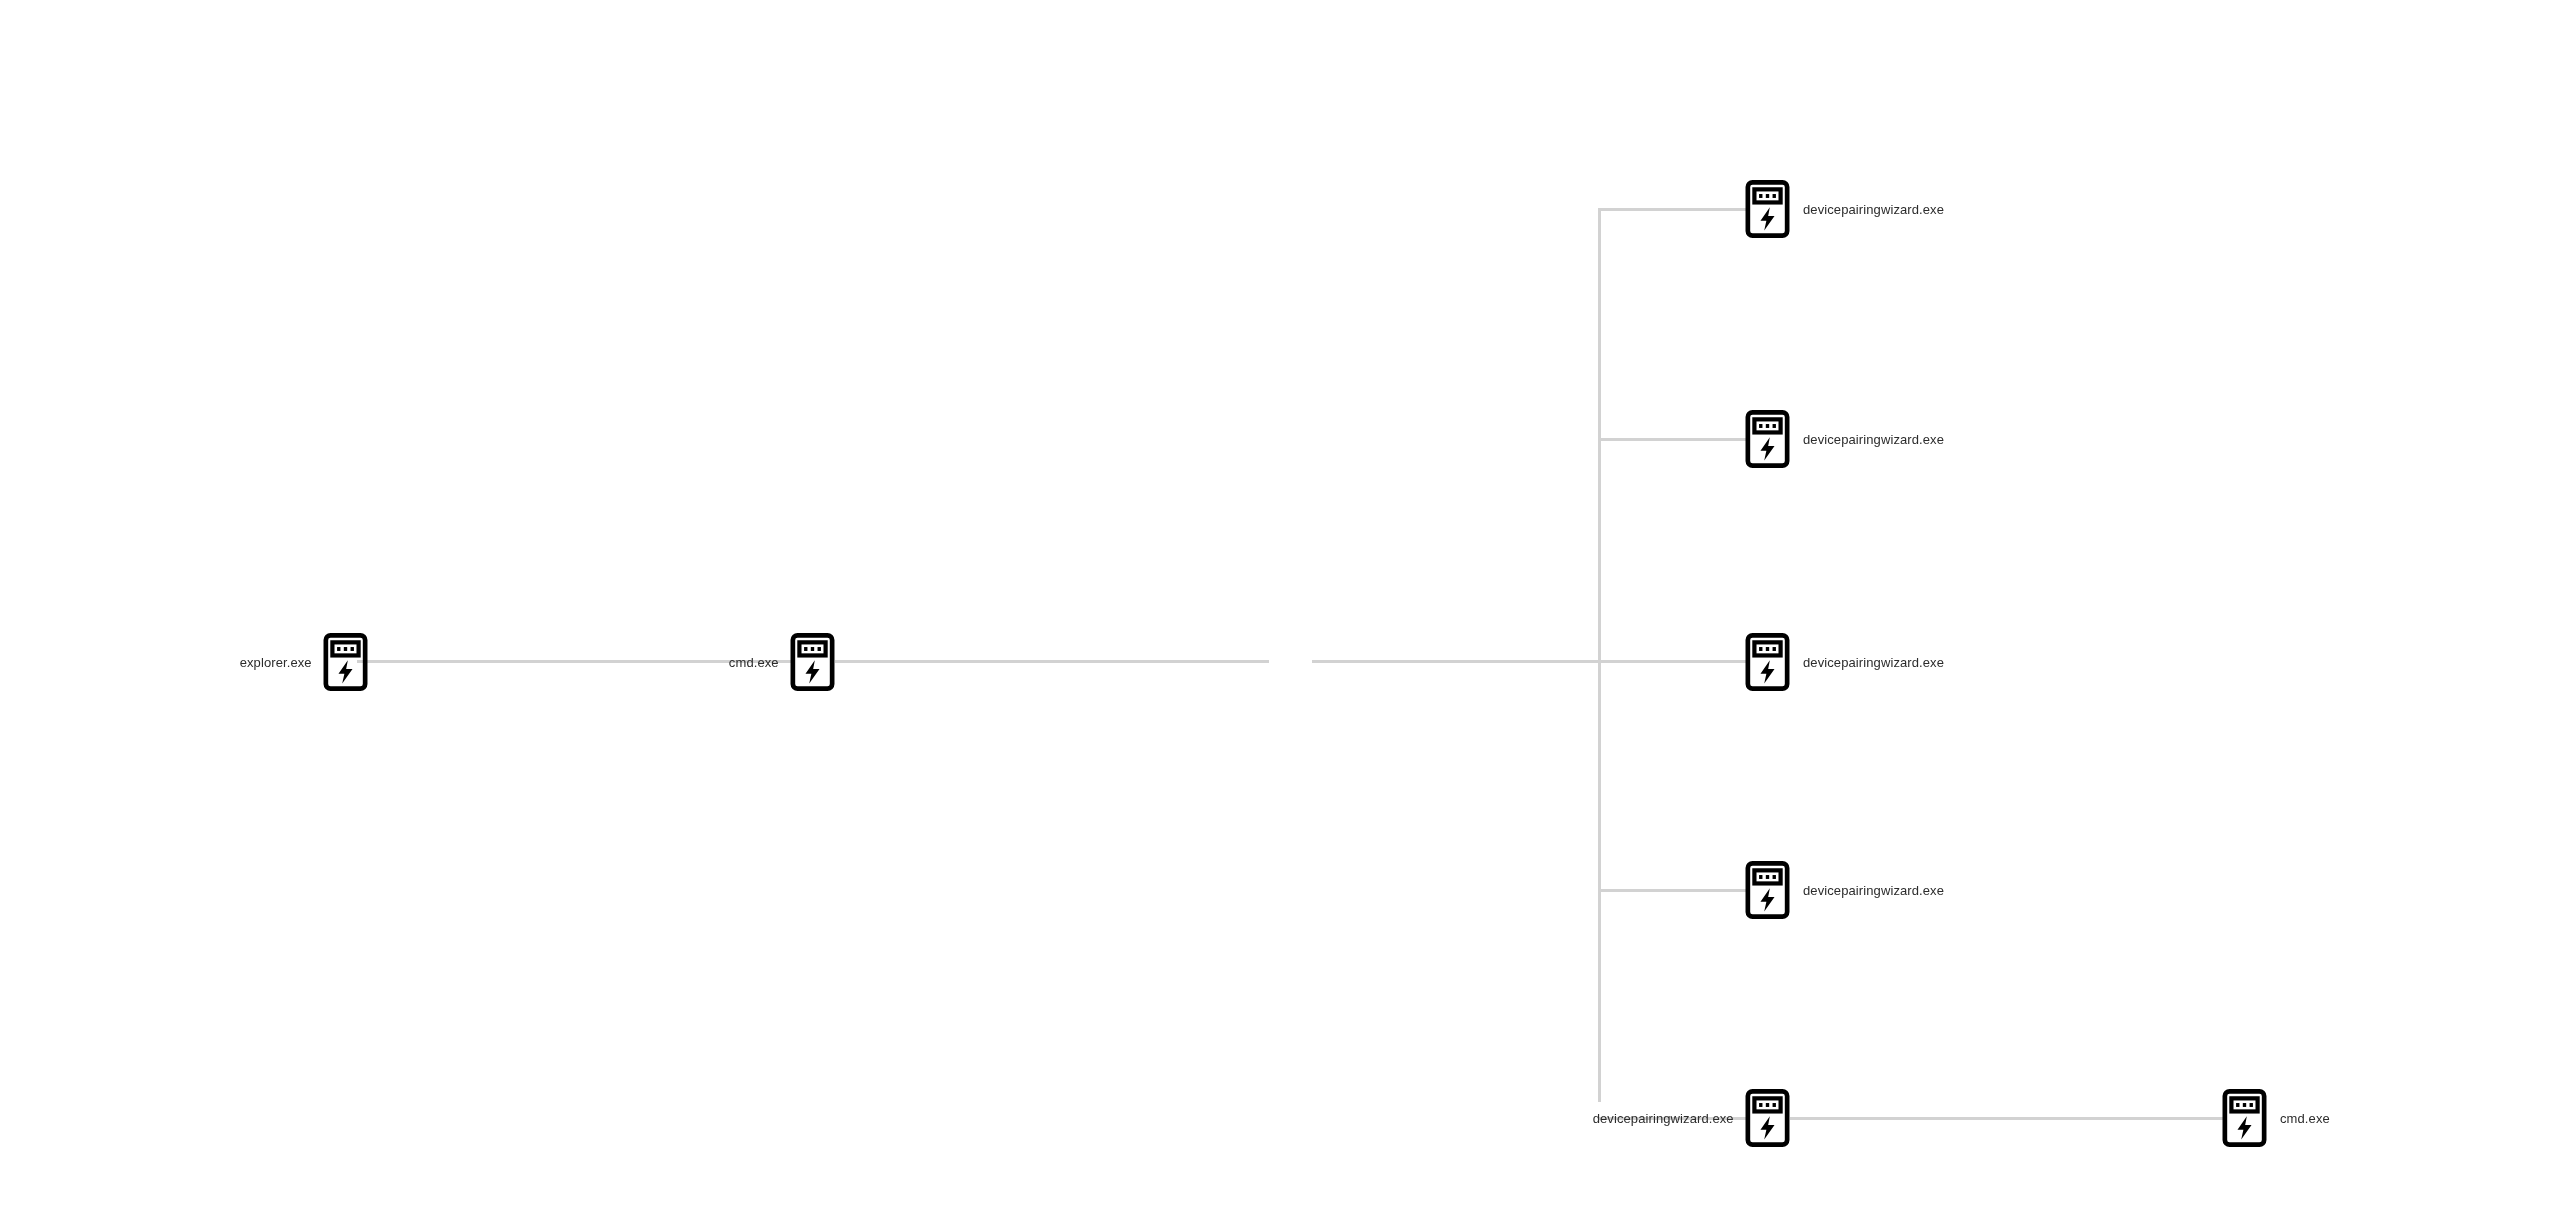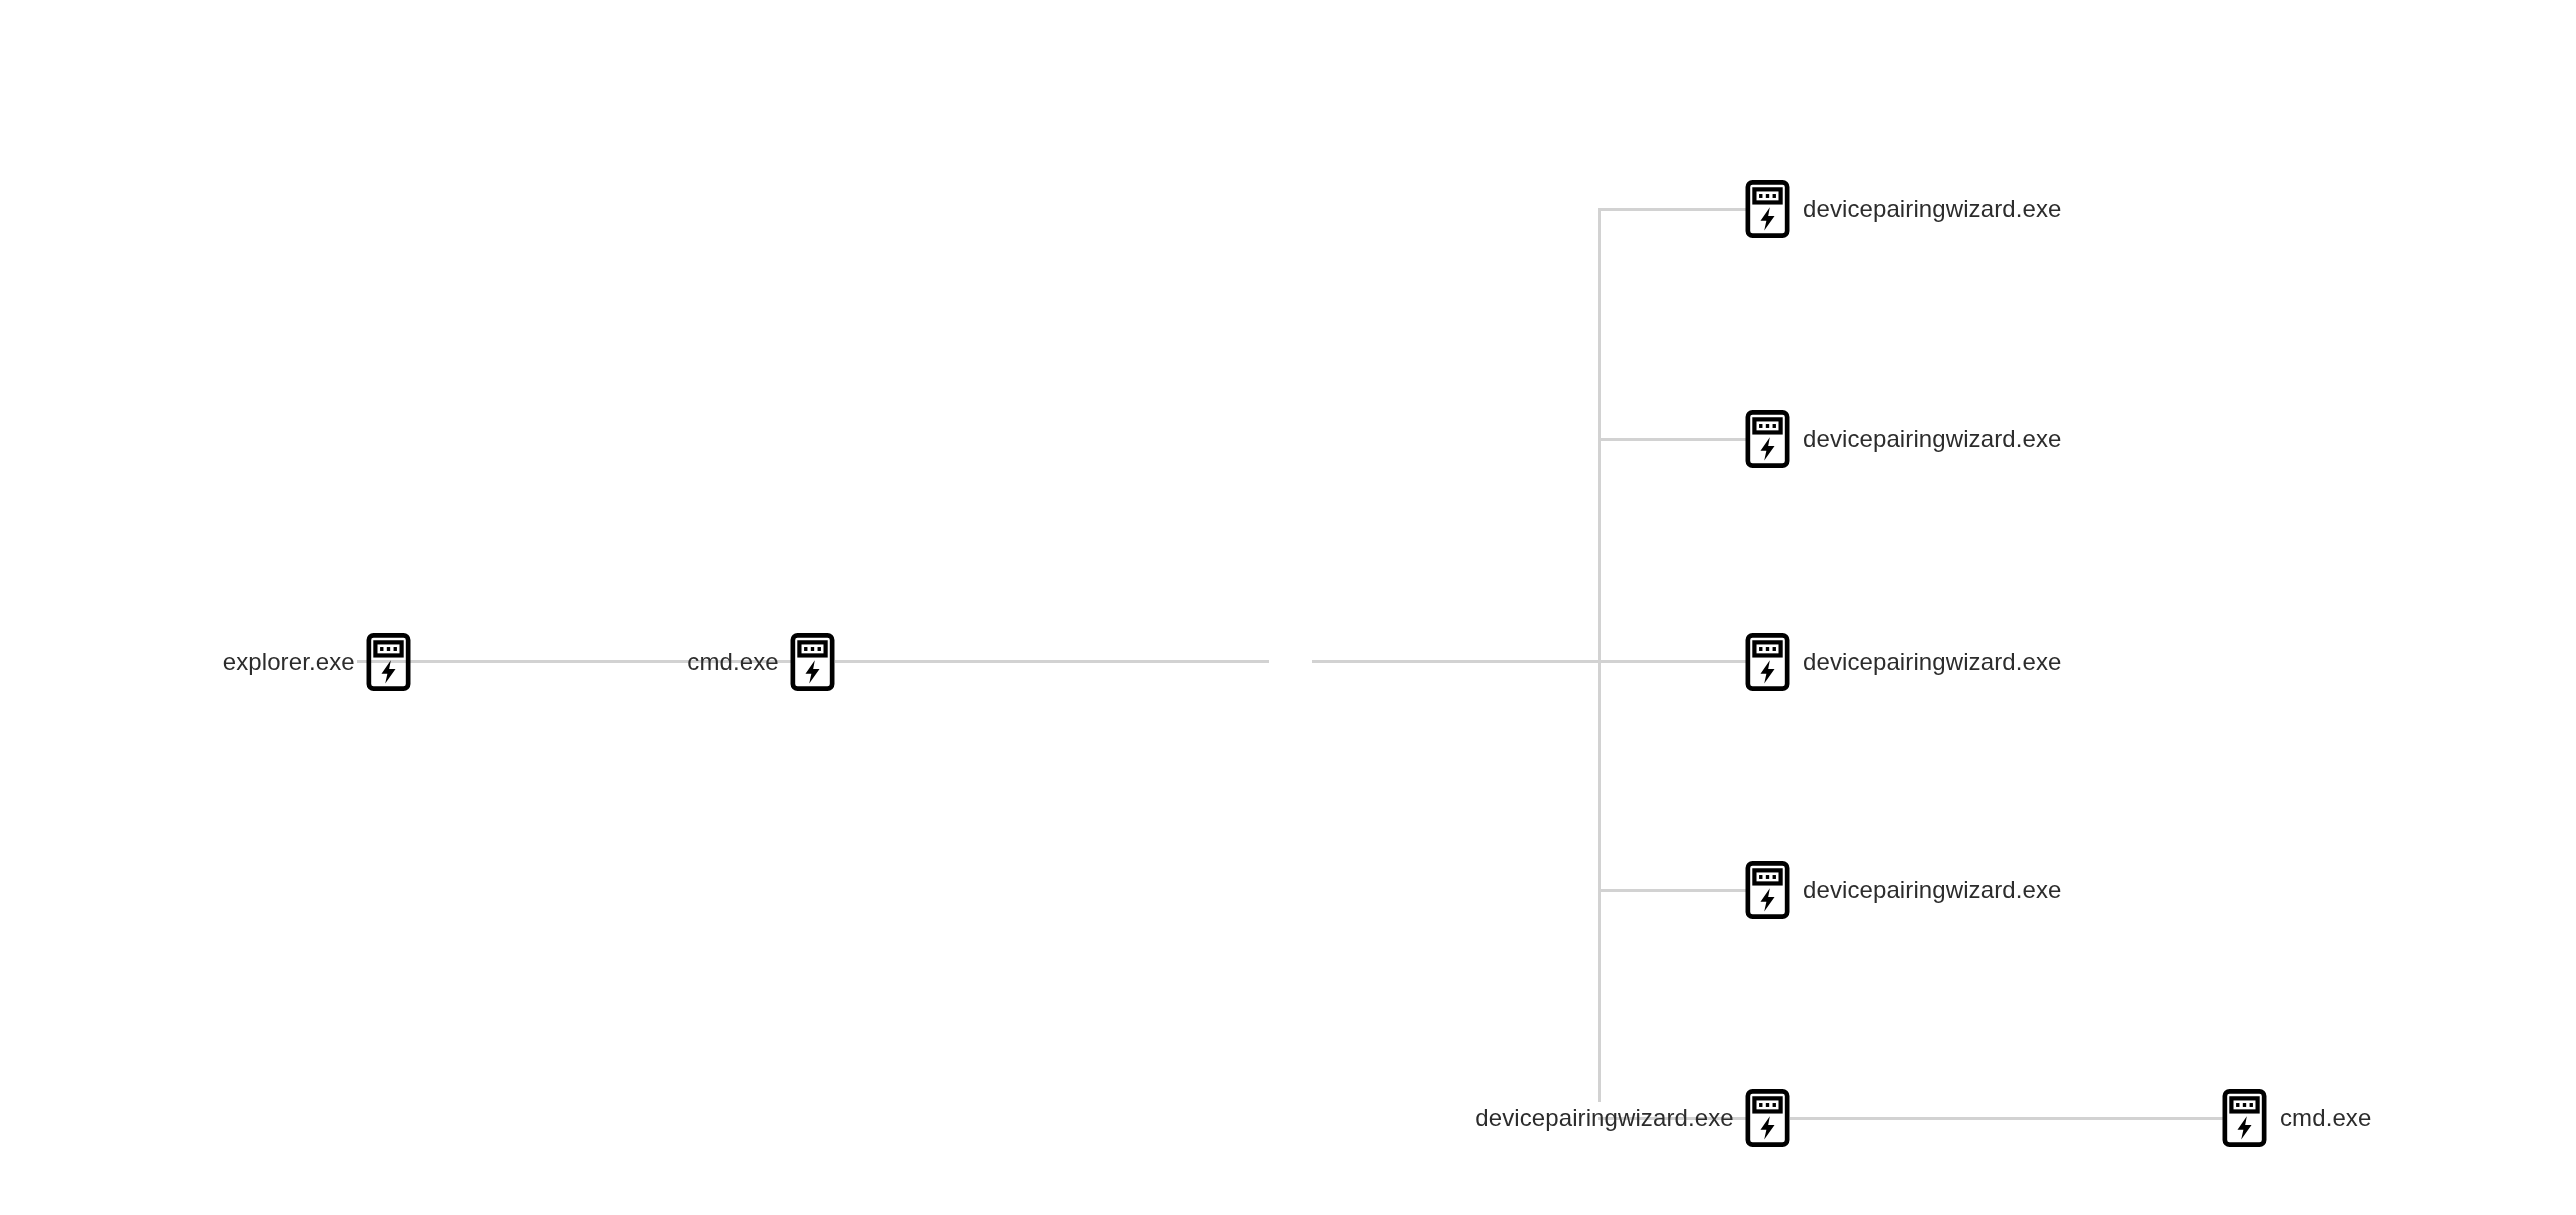--- a/index.html
+++ b/index.html
@@ -24,21 +24,21 @@
   .edge-v { width: 2.8px; }
 
   
   .node {
     position: absolute;
     display: flex;
     align-items: center;
     height: 60px;
   }
   .node-label {
-    font-size: 24px;
+    font-size: 13px;
     line-height: 1;
     color: #2c2c2c;
     white-space: nowrap;
     letter-spacing: 0.1px;
   }
   .label-left  { margin-right: 11.3px; text-align: right; }
   .label-right { margin-left: 13px; text-align: left; }
 
   .node-icon {
     width: 45px;
@@ -66,21 +66,21 @@
   <div class="edge edge-h" style="left:1598px; top:208px; width:148px;"></div>
 
   <div class="edge edge-h" style="left:1598px; top:438px; width:148px;"></div>
 
   <div class="edge edge-h" style="left:1598px; top:889px; width:148px;"></div>
 
   <div class="edge edge-h" style="left:1598px; top:1117px; width:148px;"></div>
 
   <div class="edge edge-h" style="left:1790px; top:1117px; width:434px;"></div>
 
-  <div class="node" style="left:0px; top:632px; width:411px; justify-content:flex-end;">
+  <div class="node" style="left:0px; top:632px; width:368px; justify-content:flex-end;">
     <span class="node-label label-left">explorer.exe</span>
     <span class="node-icon">
       <svg viewBox="0 0 48 62" width="45" height="58" xmlns="http://www.w3.org/2000/svg">
         <rect x="3" y="2.5" width="42" height="57" rx="5" ry="5" fill="none" stroke="#000" stroke-width="5"></rect>
         <rect x="10" y="10" width="28" height="14" fill="none" stroke="#000" stroke-width="4.5"></rect>
         <rect x="15" y="15" width="3.6" height="4.2" fill="#000"></rect>
         <rect x="22.2" y="15" width="3.6" height="4.2" fill="#000"></rect>
         <rect x="29.4" y="15" width="3.6" height="4.2" fill="#000"></rect>
         <path d="M26.5 29 L16.5 43.5 L22.8 43.5 L20.5 54 L31.5 38.5 L24.7 38.5 Z" fill="#000"></path>
       </svg>

